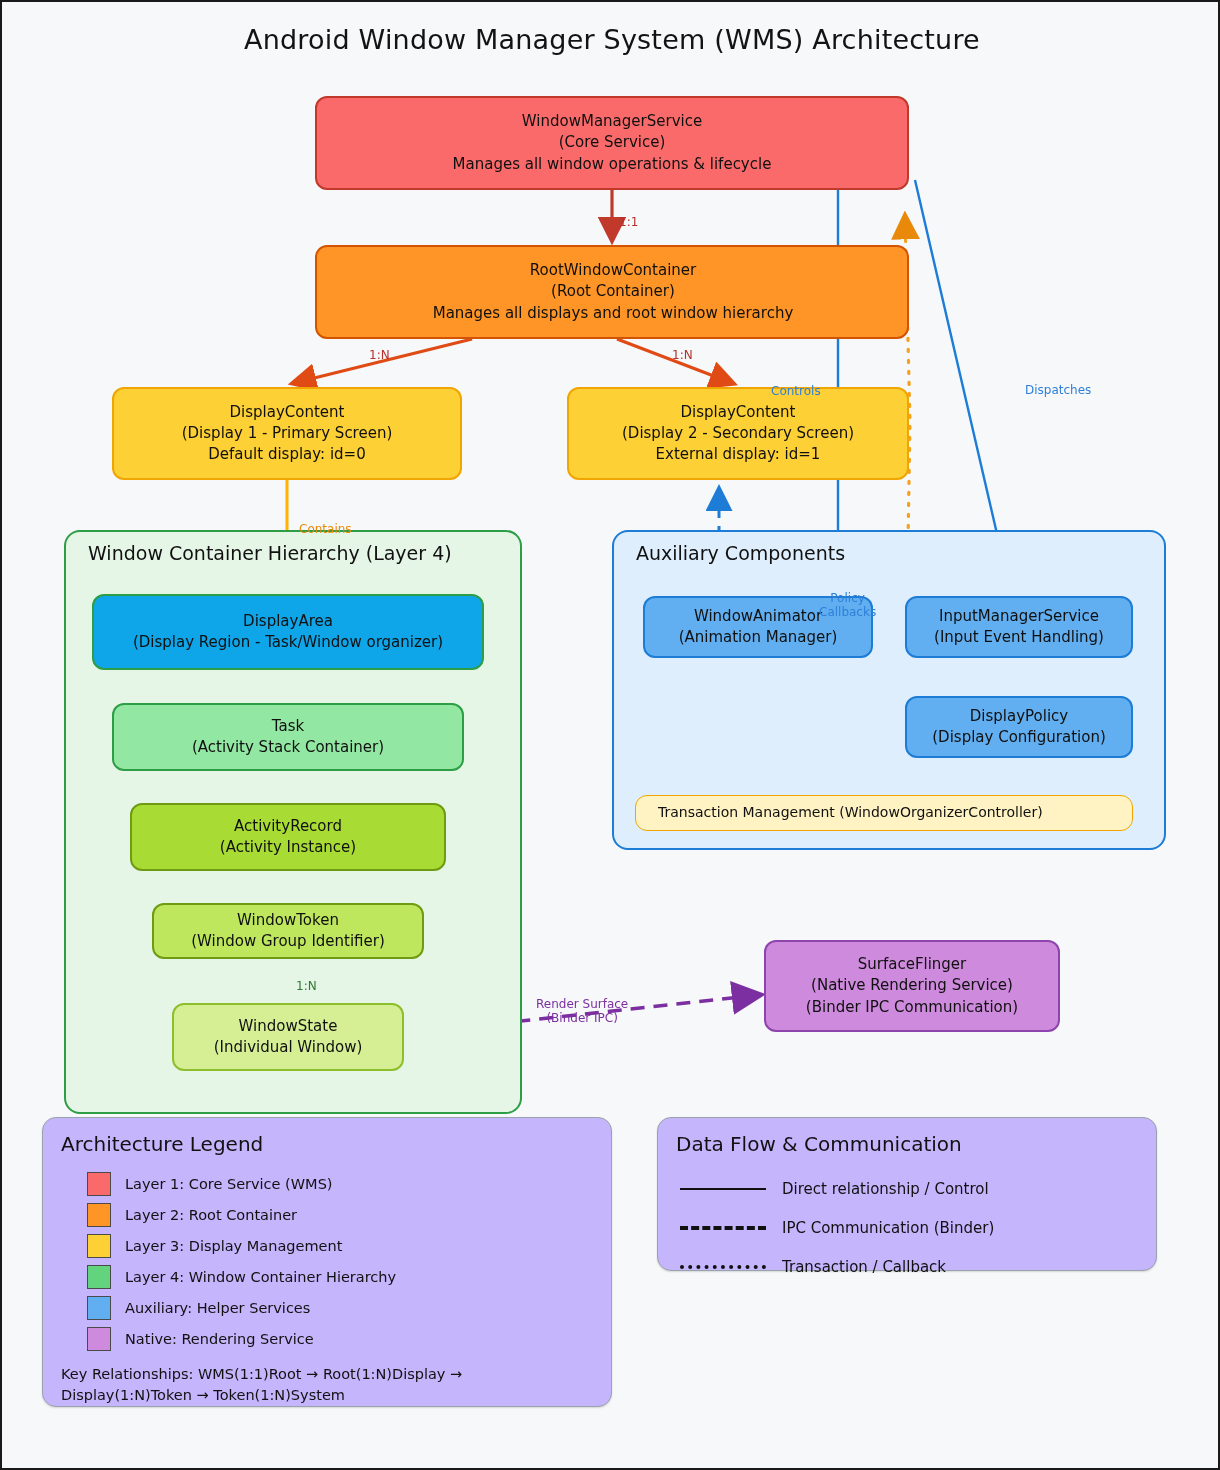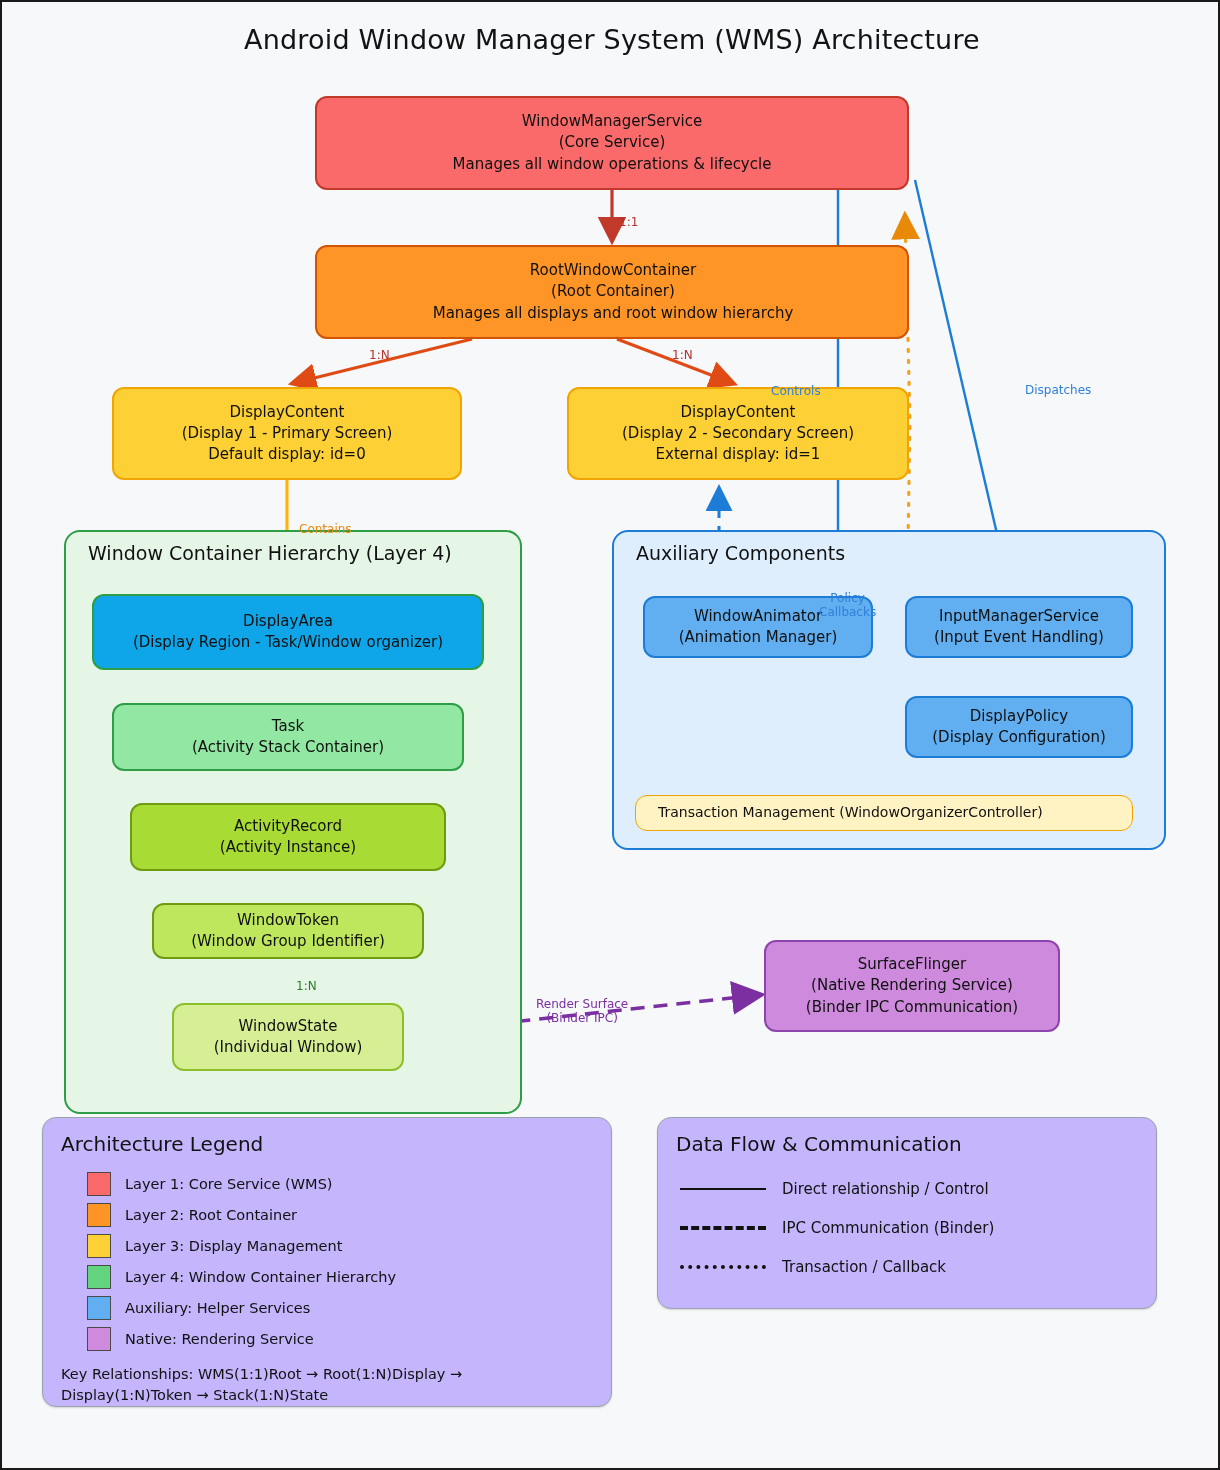--- a/index.html
+++ b/index.html
@@ -300,24 +300,24 @@
     </div>
     <div class="lg-row handwrite" style="left:44px; top:178px;">
       <span class="sw" style="background:#61AFF0;"></span>
       <span>Auxiliary: Helper Services</span>
     </div>
     <div class="lg-row handwrite" style="left:44px; top:209px;">
       <span class="sw" style="background:#CE8ADC;"></span>
       <span>Native: Rendering Service</span>
     </div>
 
-    <div class="lg-note handwrite" style="top:246px;">Key Relationships: WMS(1:1)Root → Root(1:N)Display → Display(1:N)Token → Stack(1:N)State</div>
-  </div>
-
-  <div class="panel" style="left:655px; top:1115px; width:500px; height:192px;">
+    <div class="lg-note handwrite" style="top:246px;">Key Relationships: WMS(1:1)Root → Root(1:N)Display → Display(1:N)Token → Token(1:N)System</div>
+  </div>
+
+  <div class="panel" style="left:655px; top:1115px; width:500px; height:154px;">
     <div class="panel-title handwrite">Data Flow &amp; Communication</div>
 
     <div class="df-row handwrite" style="left:22px; top:62px;">
       <span class="df-sample df-solid"></span>
       <span>Direct relationship / Control</span>
     </div>
     <div class="df-row handwrite" style="left:22px; top:101px;">
       <span class="df-sample df-dash"></span>
       <span>IPC Communication (Binder)</span>
     </div>

